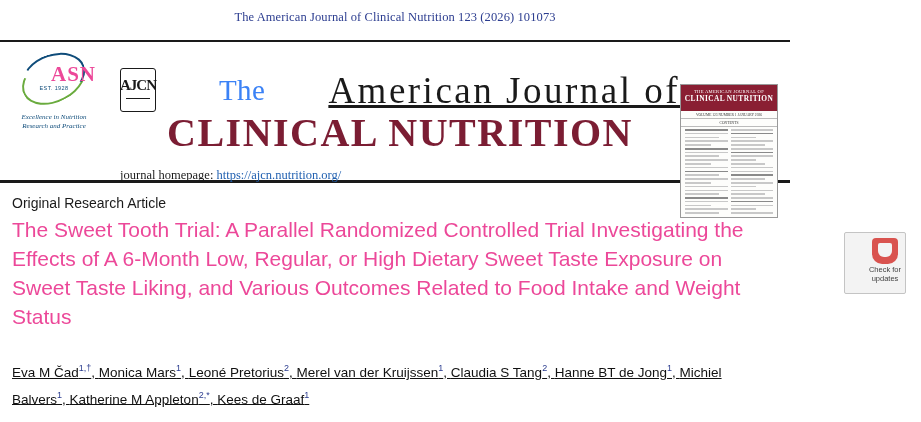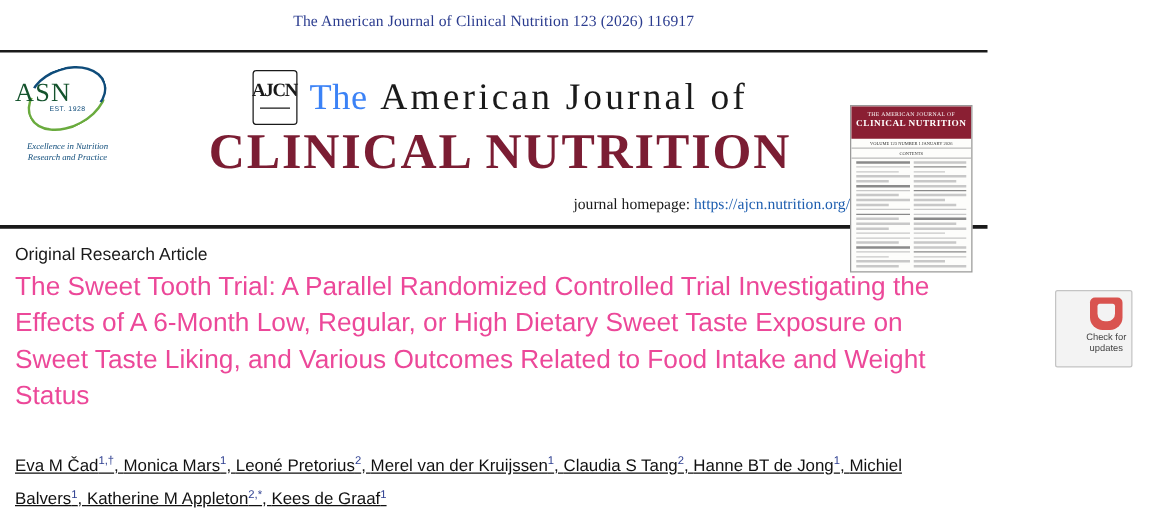--- a/index.html
+++ b/index.html
@@ -58,25 +58,25 @@
   .asn-mark {
     position: relative;
     width: 84px;
     height: 58px;
     margin: 0 auto;
   }
   .asn-mark .asn-text {
     position: absolute;
     left: 0; top: 10px;
     width: 84px;
-    text-align: left;
+    text-align: right;
     font-family: "Liberation Serif", serif;
     font-size: 21px;
-    font-weight: normal;
-    color: #14532d;
+    font-weight: bold;
+    color: #ec4899;
     letter-spacing: 1px;
   }
   .asn-mark .asn-est {
     position: absolute;
     left: 0; top: 33px;
     width: 84px;
     text-align: center;
     font-family: "Liberation Sans", sans-serif;
     font-size: 5.5px;
     color: #0f4c7a;
@@ -126,22 +126,23 @@
   .jtitle-wrap {
     position: absolute;
     left: 120px;
     top: 14px;
     width: 560px;
     text-align: center;
   }
   .jtitle-line1 {
     display: flex;
     align-items: center;
-    justify-content: center;
+    justify-content: space-between;
     gap: 10px;
+    margin-top: 12px;
   }
   .jmark {
     width: 36px;
     height: 44px;
     position: relative;
     flex: 0 0 auto;
   }
   .jmark .jm-inner {
     position: absolute;
     inset: 0;
@@ -165,38 +166,39 @@
     background: #1a1a1a;
   }
   .jt-the {
     font-family: Liberation Serif, serif;
     font-size: 29px;
     color: #3b82f6;
     letter-spacing: 0.5px;
   }
   .jt-amer {
     font-family: "Liberation Serif", serif;
-    font-size: 30px;
+    font-size: 37px;
     color: #1a1a1a;
     letter-spacing: 2.5px;
+    text-decoration: underline;
   }
   .jt-clin {
     font-family: "Liberation Serif", serif;
     font-size: 40px;
     font-weight: bold;
     color: #7b1d33;
     letter-spacing: 1.5px;
     margin-top: -2px;
     line-height: 46px;
   }
   .homepage {
     margin-top: 12px;
     font-size: 12.5px;
     color: #1a1a1a;
-    text-align: right;
+    text-align: left;
   }
   .homepage a {
     color: #1f5fb0;
     text-decoration: none;
   }
 
   
   .cover {
     position: absolute;
     right: 12px;
@@ -314,21 +316,21 @@
     font-size: 7.5px;
     line-height: 9px;
     color: #444;
   }
 </style>
 </head>
 <body>
 
 <div class="page">
 
-  <div class="running-head">The American Journal of Clinical Nutrition 123 (2026) 116917</div>
+  <div class="running-head">The American Journal of Clinical Nutrition 123 (2026) 101073</div>
 
   <div class="masthead">
     <div class="masthead-inner">
 
       <div class="asn-logo">
         <div class="asn-mark">
           <div class="asn-swoosh"></div>
           <div class="asn-swoosh2"></div>
           <div class="asn-text">ASN</div>
           <div class="asn-est">EST. 1928</div>

